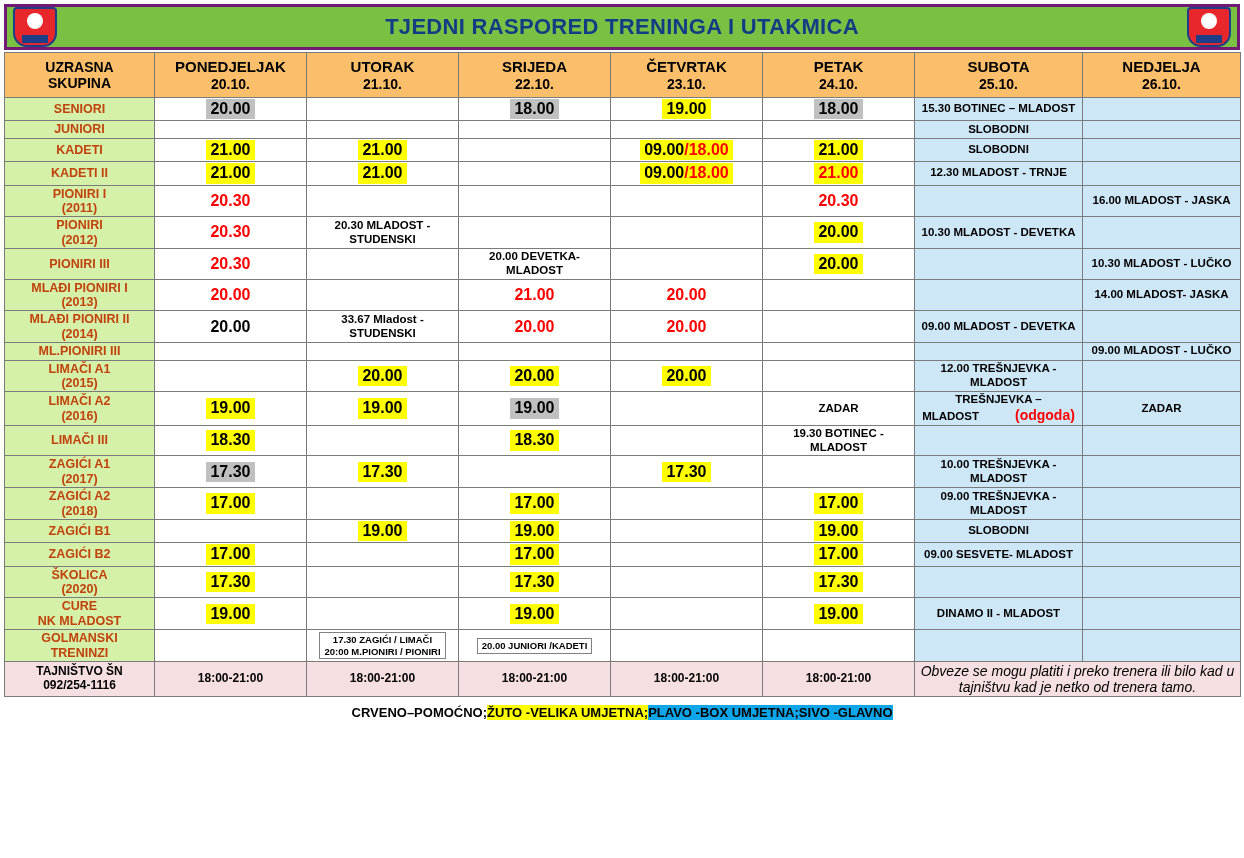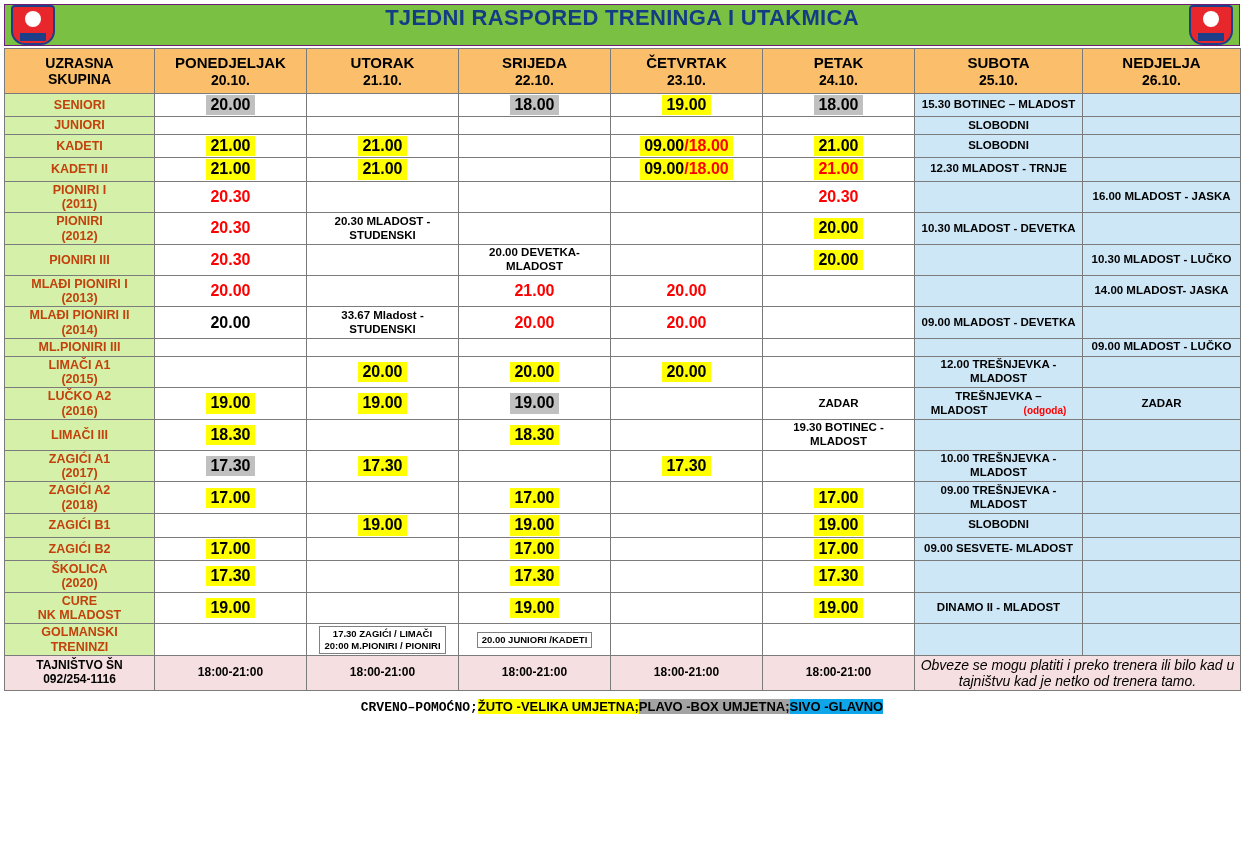--- a/index.html
+++ b/index.html
@@ -7,23 +7,23 @@
     width:1244px;height:858px;
     background:#ffffff;
     font-family:"Liberation Sans", sans-serif;
     font-size:13px;
     color:#000;
   }
   .page{width:1244px;height:858px;position:relative;padding:0;box-sizing:border-box;}
 
   
   .header{
-    display:flex;
+    display:flex;align-items:center;
     background:#7ac143;
-    border:1px solid #701a75;
+    border:3px solid #701a75;
     height:40px;
     margin:4px 4px 2px 4px;
   }
   .crest{
     width:40px;height:36px;flex:0 0 40px;
     background:#e8272c;
     border:2px solid #1d3f8a;
     border-radius:4px 4px 14px 14px;
     margin:0 6px;
     position:relative;
@@ -82,44 +82,44 @@
   .wk{background:#ffffff;}
   .we{background:#cde7f7;}
 
   .t{font-weight:bold;font-size:16px;display:inline-block;padding:1px 4px;}
   .hl-yellow{background:#ffff00;}
   .hl-grey{background:#c0c0c0;}
   .hl-none{background:transparent;}
   .red{color:#ff0000;}
   .black{color:#000000;}
   .note{font-size:11.5px;font-weight:bold;color:#000;line-height:1.2;}
-  .odgoda{color:#ff0000;font-size:10px;margin-left:36px;}
+  .odgoda{color:#ff0000;font-size:14px;margin-left:36px;}
   .mixed .sep{font-weight:bold;font-size:16px;}
 
   
   .gk-cell{background:#ffffff;}
   .gk-box{
     display:inline-block;border:1px solid #808080;background:#ffffff;
     font-size:9.5px;font-weight:bold;padding:1px 4px;line-height:1.25;
   }
   .tajnistvo{background:#f6dfe0;font-size:12px;font-weight:bold;}
   .tajnistvo-lbl{background:#f6dfe0;font-weight:bold;font-size:12px;}
   .tajnistvo-note{background:#f6dfe0;font-style:italic;font-weight:normal;font-size:14px;}
 
   
   .legend{
     text-align:center;
     margin-top:8px;
     font-size:13px;
     font-weight:bold;
   }
   .legend .lg-yellow{background:#ffff00;}
-  .legend .lg-blue{background:#a3a3a3;}
+  .legend .lg-blue{background:#0ea5e9;}
   .legend .lg-grey{background:#0ea5e9;margin-top:12px;}
-  .legend .plain{color:#000;font-family:Liberation Mono, monospace;}
+  .legend .plain{color:#000;}
 </style>
 </head>
 <body>
 
 <div class="page">
 
   <div class="header">
     <div class="crest"></div>
     <div class="header-title">TJEDNI RASPORED TRENINGA I UTAKMICA</div>
     <div class="crest"></div>
@@ -333,21 +333,21 @@
           <td class="wk"><span class="t hl-yellow black">20.00</span></td>
           <td class="wk"><span class="t hl-yellow black">20.00</span></td>
           <td class="wk">&nbsp;</td>
           <td class="we">
             <div class="note">12.00 TREŠNJEVKA - MLADOST</div>
           </td>
           <td class="we">&nbsp;</td>
         </tr>
         <tr>
           <td class="grp">
-            <div>LUČKO A2</div>
+            <div>LIMAČI A2</div>
             <div>(2016)</div>
           </td>
           <td class="wk"><span class="t hl-yellow black">19.00</span></td>
           <td class="wk"><span class="t hl-yellow black">19.00</span></td>
           <td class="wk"><span class="t hl-grey black">19.00</span></td>
           <td class="wk">&nbsp;</td>
           <td class="wk">
             <div class="note">ZADAR</div>
           </td>
           <td class="we">

